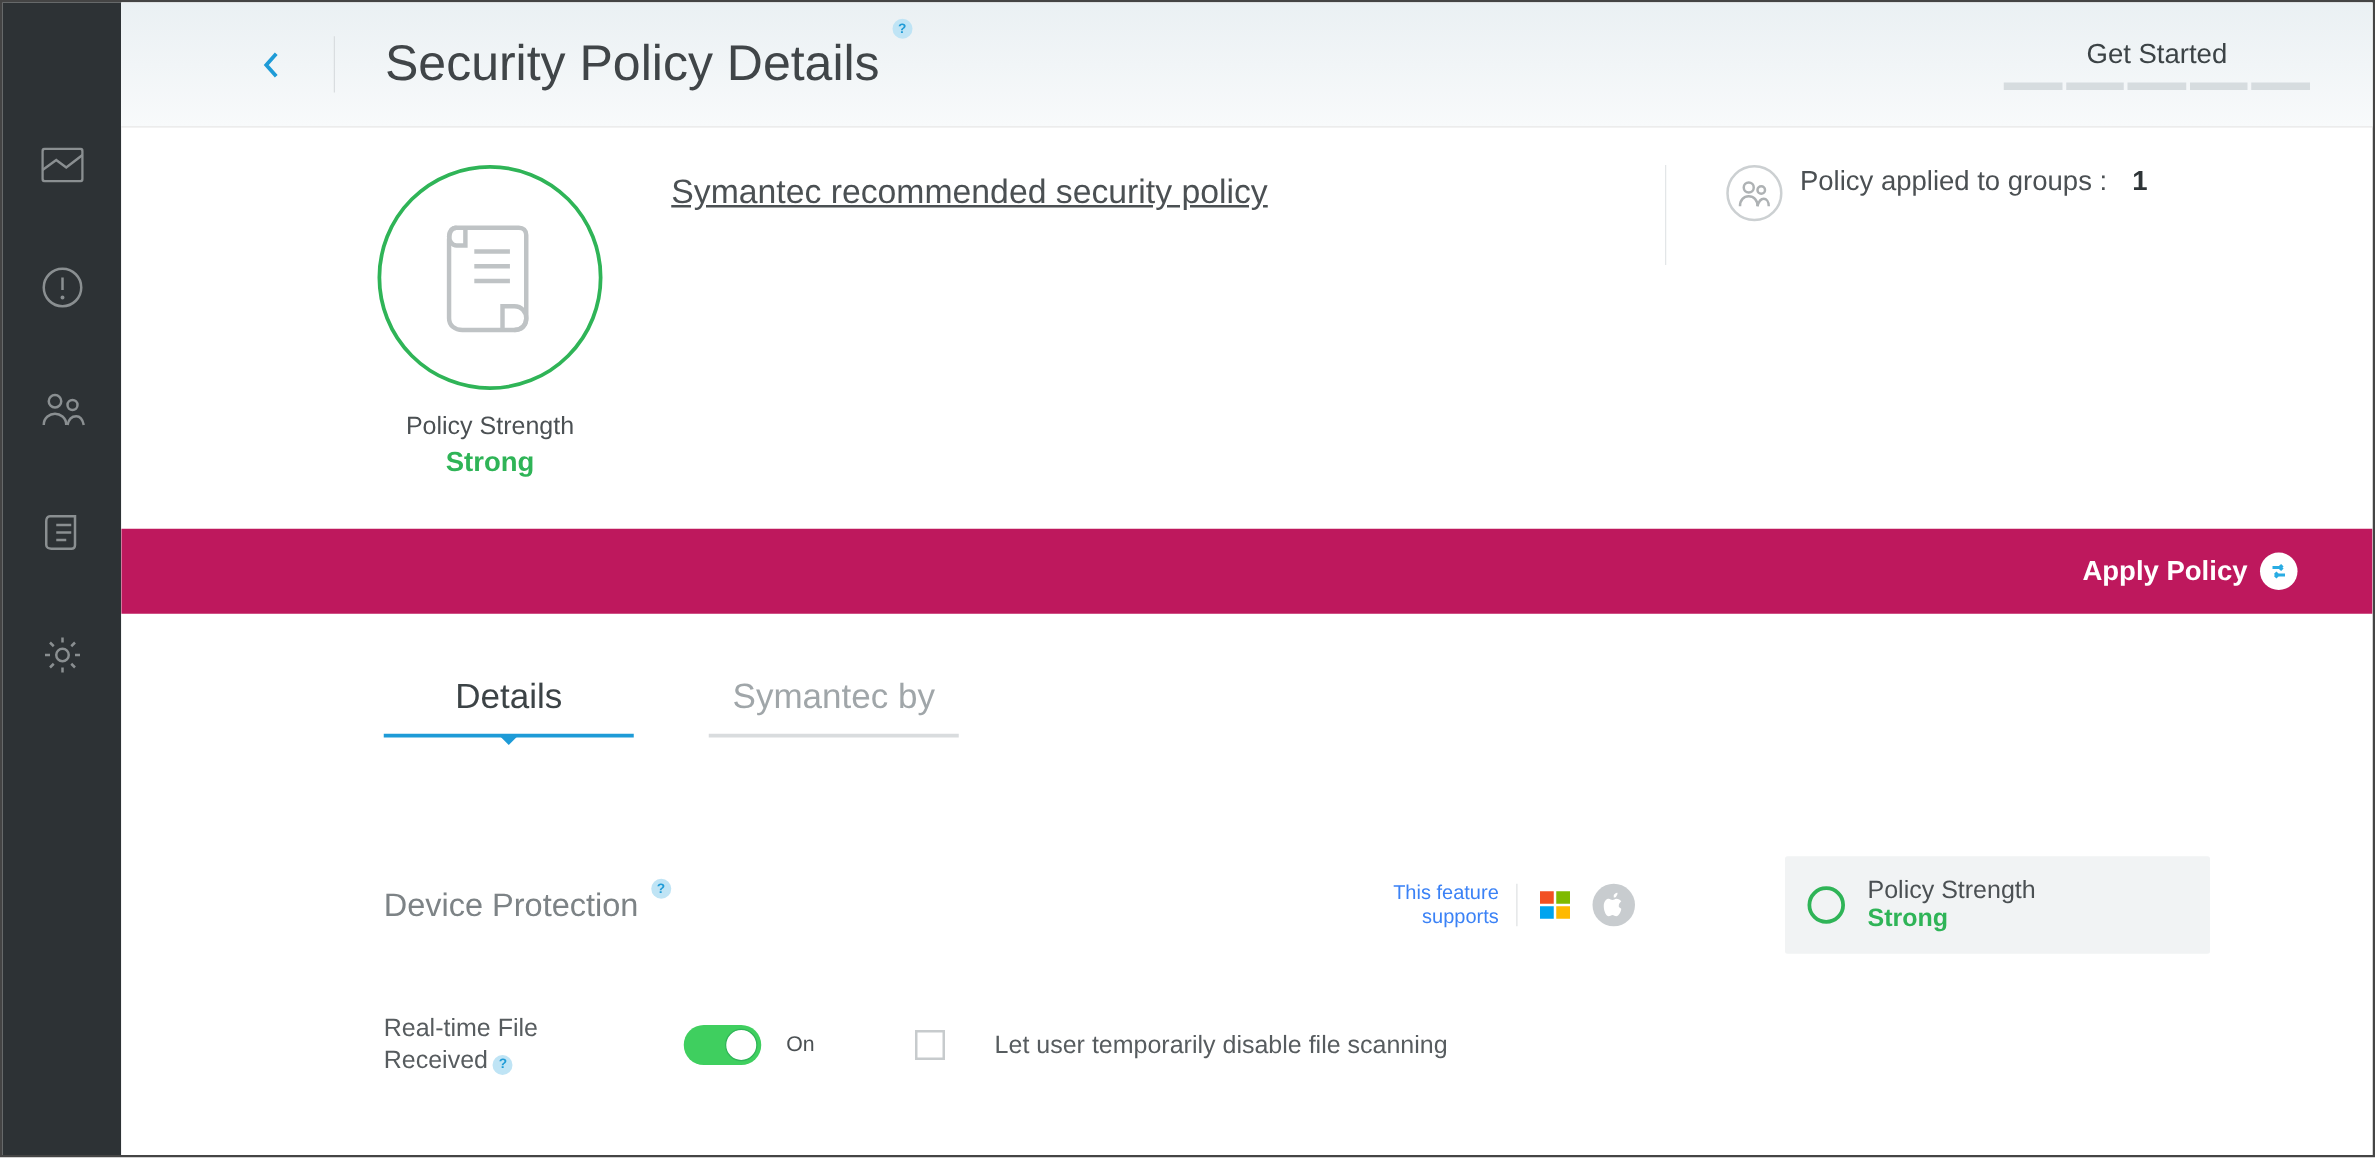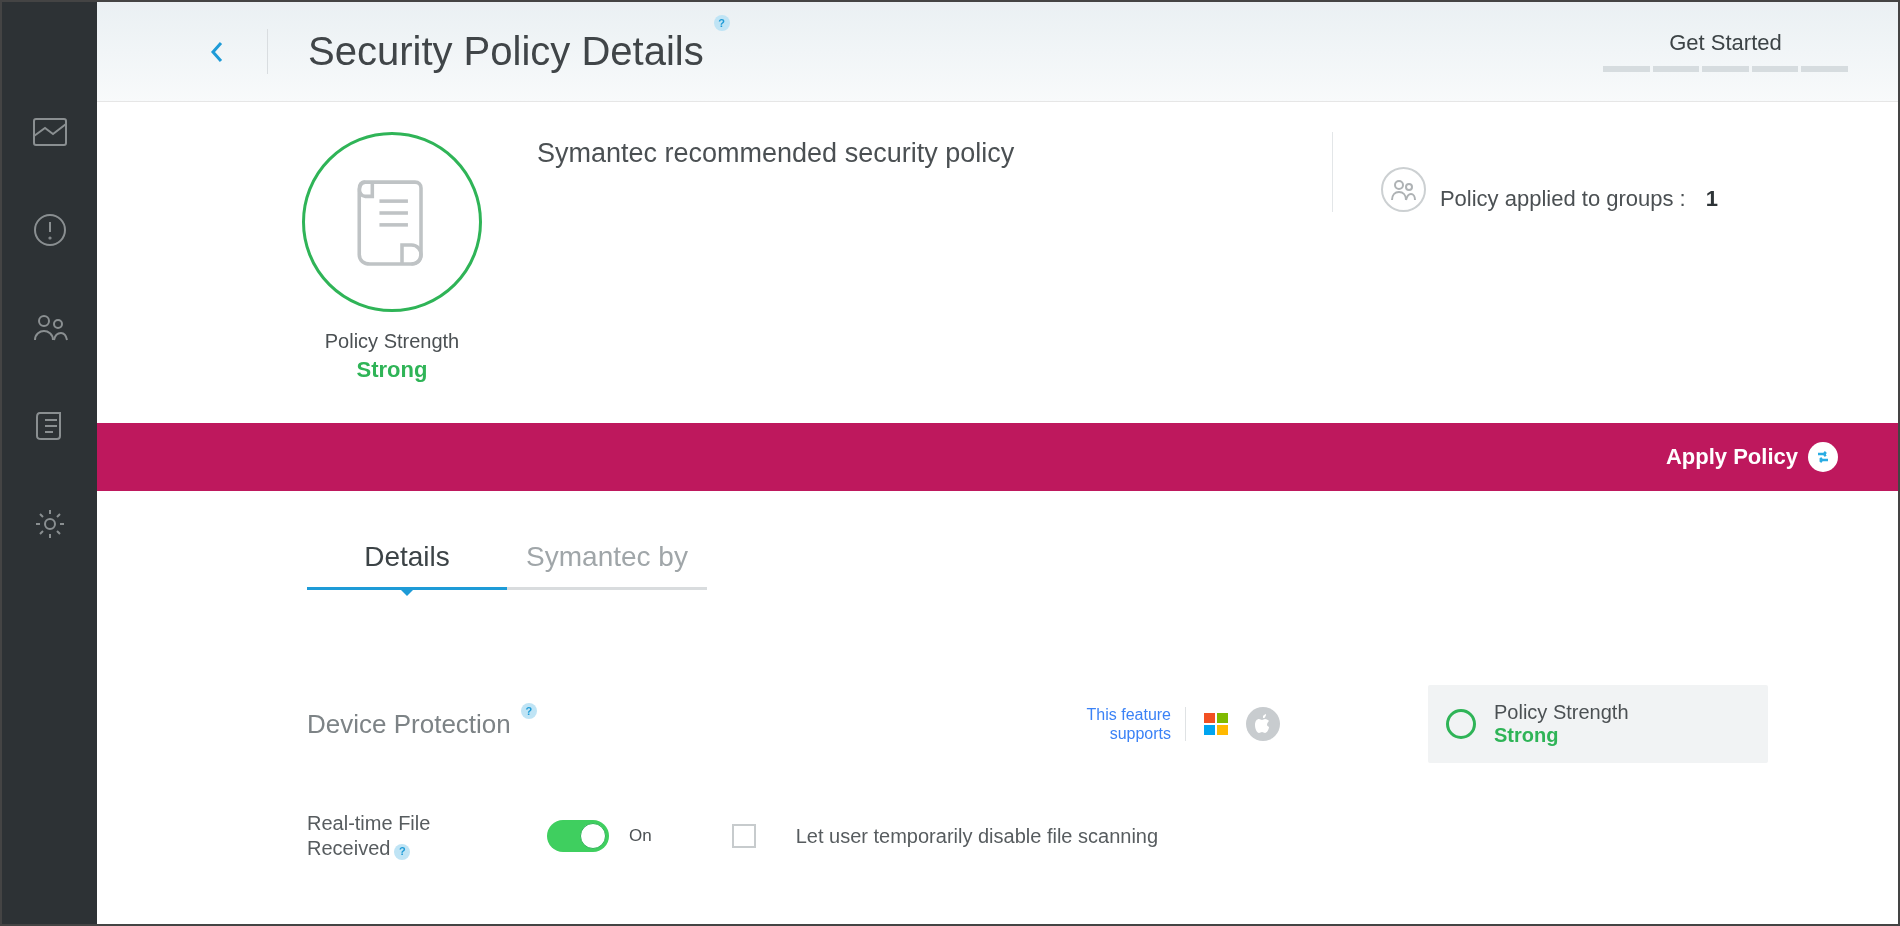--- a/index.html
+++ b/index.html
@@ -23,38 +23,38 @@
   .gs-progress { display:flex; gap:3px; height:6px; }
   .gs-progress span { flex:1; background:#d6dcdf; }
   
   .content { flex:1; position:relative; overflow:hidden; }
   .policy-row { display:flex; padding:30px 180px 40px 180px; align-items:flex-start;}
   .strength-circle-wrap { width:230px; text-align:center;}
   .strength-circle { width:180px; height:180px; border-radius:50%; border:3px solid #2fb457; margin:0 auto 18px auto; display:flex; align-items:center; justify-content:center;}
   .strength-circle svg { stroke:#bfc3c5; fill:none; stroke-width:3;}
   .ps-label { font-size:20px; color:#4b5053; }
   .ps-value { font-size:22px; font-weight:700; color:#2fb457; margin-top:4px;}
-  .policy-desc { font-size:27px; color:#4b5053; margin-left:30px; margin-top:6px; flex:1;}
-  .applied-box { display:flex; align-items:flex-end; gap:14px; margin-left:auto; border-left:1px solid #e3e6e8; padding-left:48px; height:80px;}
+  .policy-desc { font-size:27px; color:#4b5053; margin-left:30px; margin-top:6px; flex:1;text-decoration:underline;}
+  .applied-box { display:flex; align-items:flex-start; gap:14px; margin-left:auto; border-left:1px solid #e3e6e8; padding-left:48px; height:80px;}
   .applied-icon { width:45px; height:45px; border-radius:50%; border:2px solid #ccd0d2; display:flex; align-items:center; justify-content:center;}
   .applied-icon svg { stroke:#aeb2b4; fill:none; stroke-width:2;}
   .applied-label { font-size:22px; color:#4b5053;}
   .applied-count { font-size:22px; font-weight:700; color:#2e3437; margin-left:6px;}
   
   .action-bar { height:68px; background:#be185d; display:flex; align-items:center; justify-content:flex-end; padding-right:60px;}
   .apply-btn { display:flex; align-items:center; gap:10px; color:#fff; font-size:22px; font-weight:600; cursor:pointer;}
   .apply-btn .apply-icon { width:30px; height:30px; border-radius:50%; background:#fff; display:flex; align-items:center; justify-content:center;}
   .apply-btn .apply-icon svg { stroke:#29ace3; fill:none; stroke-width:2.5;}
   
-  .tabs { display:flex; padding:50px 0 0 210px; }
+  .tabs { display:flex; gap:60px; padding:50px 0 0 210px; }
   .tab { font-size:28px; color:#a0a6a9; padding-bottom:14px; border-bottom:3px solid #d9dcde; cursor:pointer; min-width:200px; text-align:center; position:relative;}
   .tab.active { color:#3c4346; border-bottom-color:#1e9bd7; }
   .tab.active::after { content:""; position:absolute; bottom:-9px; left:50%; transform:translateX(-50%); width:0; height:0; border-left:8px solid transparent; border-right:8px solid transparent; border-top:8px solid #1e9bd7;}
   
-  .section-row { display:flex; align-items:center; padding:95px 130px 0 210px;gap:28px;}
+  .section-row { display:flex; align-items:center; padding:95px 130px 0 210px;}
   .section-title { font-size:26px; color:#7d8386; font-weight:500; display:flex; align-items:flex-start;}
   .section-title .help-badge { top:-6px;}
   .supports { margin-left:auto; display:flex; align-items:center; gap:14px; border-right:none;}
   .supports-text { font-size:16px; color:#3b82f6; text-align:right; line-height:1.2;}
   .os-icon { width:32px; height:32px; border-radius:4px; display:flex; align-items:center; justify-content:center;}
   .os-divider { width:1px; height:34px; background:#dfe2e4;}
   .apple-dim { width:34px; height:34px; border-radius:50%; background:#c8cccf; display:flex; align-items:center; justify-content:center;}
   .apple-dim svg { fill:#fff;}
   .ps-card { margin-left:120px; background:#f1f3f4; padding:16px 36px 16px 18px; display:flex; align-items:center; gap:18px; border-radius:2px; width:340px;}
   .ps-card .ring { width:30px; height:30px; border-radius:50%; border:3px solid #2fb457;}

